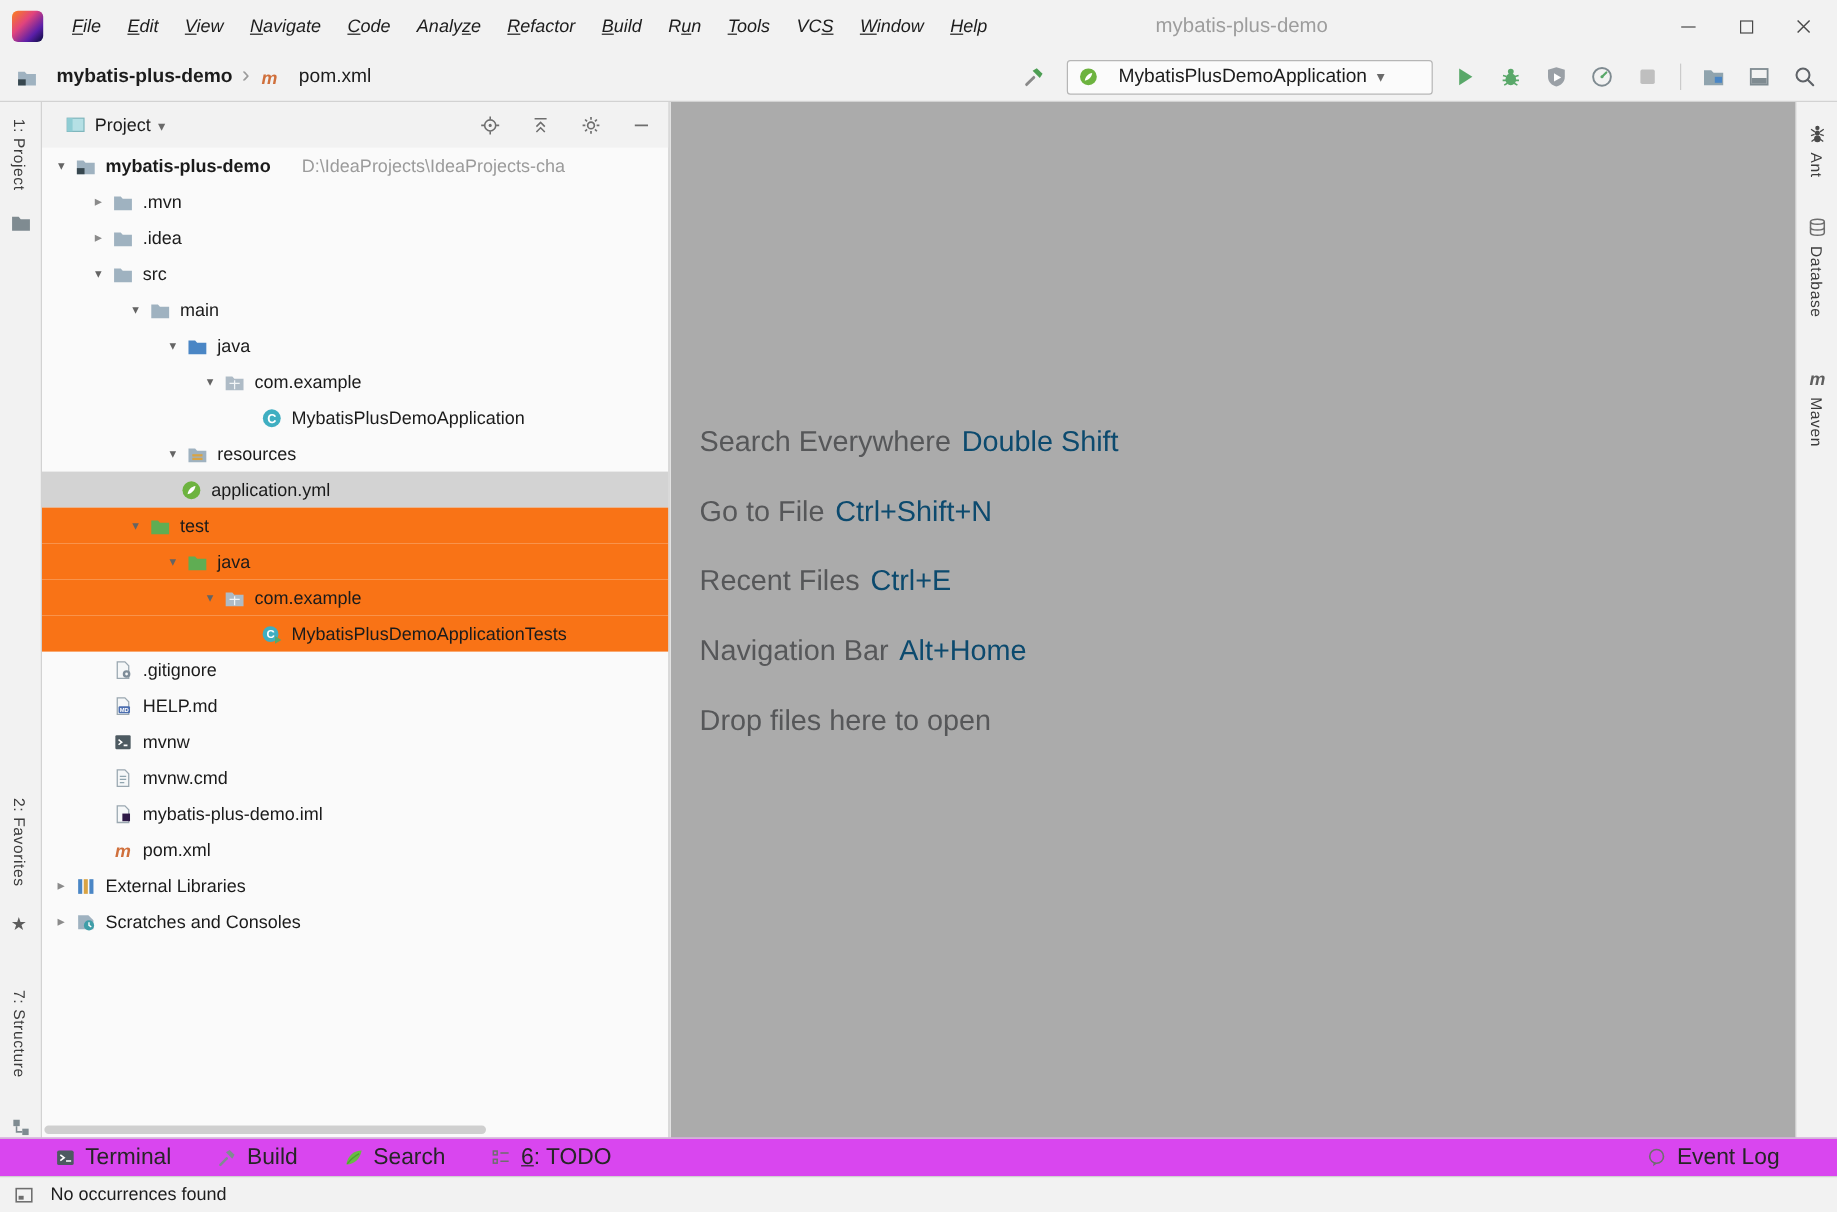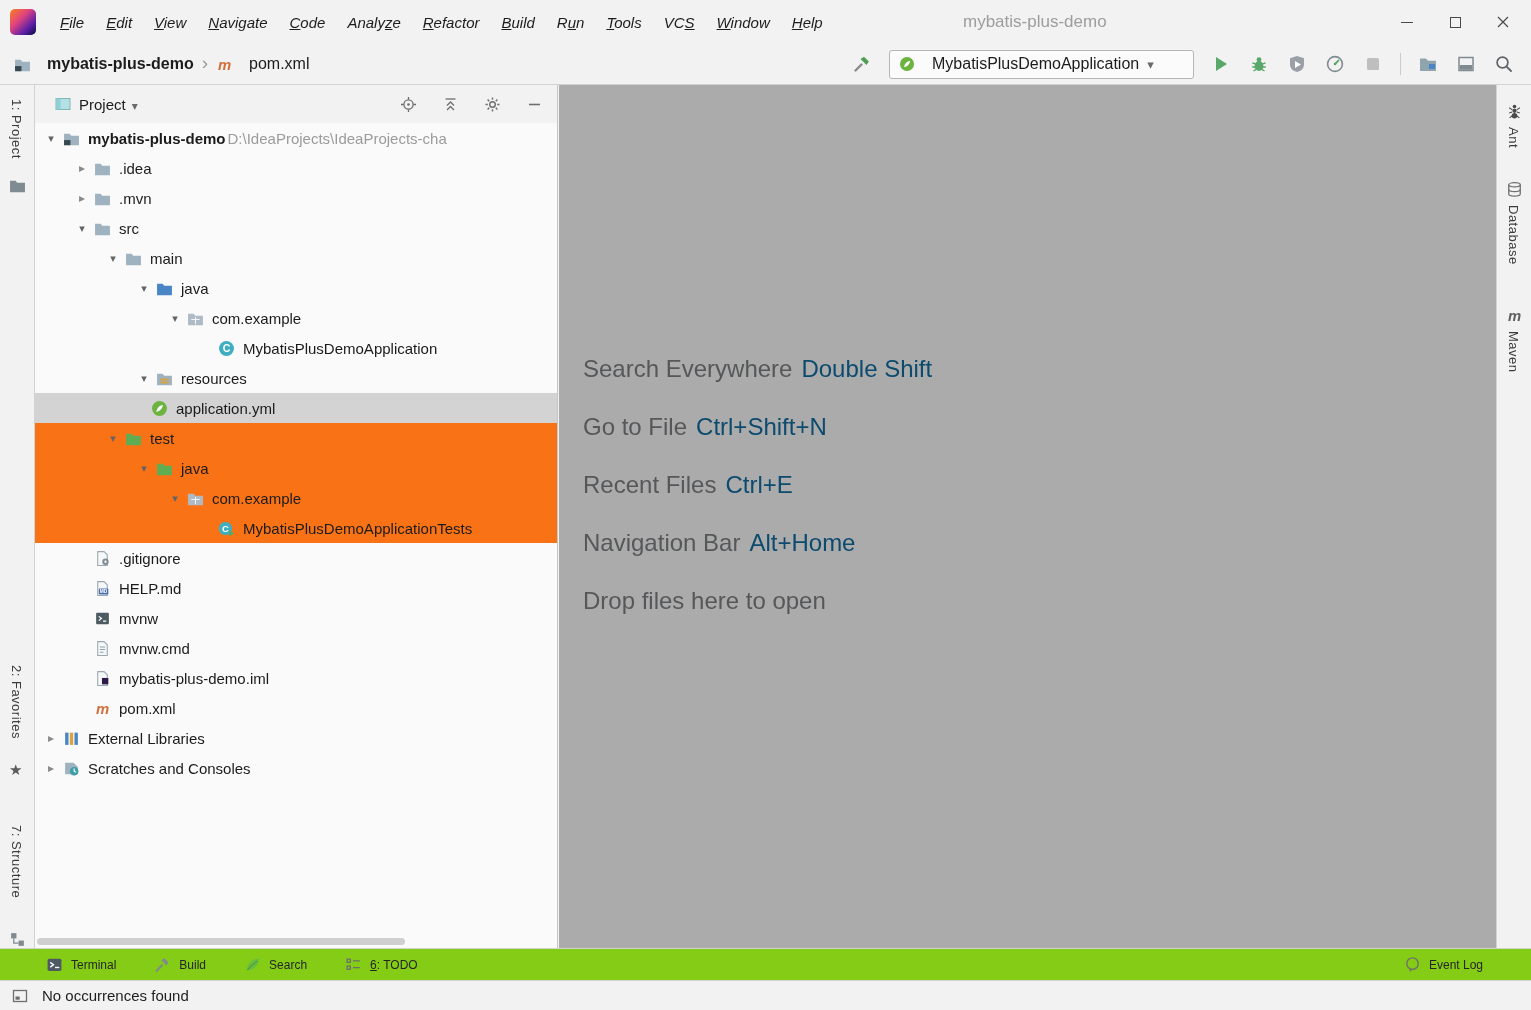--- a/index.html
+++ b/index.html
@@ -51,32 +51,32 @@
   .tree { position:absolute; left:0; top:38px; right:0; bottom:0; font-size:15px; color:#1b1b1b; }
   .row { height:30px; display:flex; align-items:center; white-space:nowrap; overflow:hidden; width:100%; }
   .row.selected { background:#d3d3d3; }
   .row.green { background:#f97316; }
   .twisty { width:24px; flex:none; text-align:center; color:#646464; font-size:11px; }
   .tw-exp::after { content:"▾"; }
   .tw-col::after { content:"▸"; color:#8a8a8a; font-size:12px; }
   .ticon { width:17px; height:17px; margin-right:8px; flex:none; }
   .ticon svg { display:block; }
   .root-name { font-weight:bold; }
-  .root-path { color:#9b9b9b; margin-left:2px; }
+  .root-path { color:#9b9b9b; margin-left:26px; }
   .hscroll { position:absolute; left:2px; bottom:3px; width:368px; height:7px; background:#cfcfcf; border-radius:4px; }
 
   
   .editor { position:absolute; left:559px; top:85px; width:937px; height:863px; background:#ababab; }
   .hints { position:absolute; left:24px; top:267px; }
   .hint { font-size:24px; line-height:34px; margin-bottom:24px; color:#565759; }
   .hint .keys { color:#0c4a6e; margin-left:9px; }
 
   
-  .bottombar { position:absolute; left:0; top:948px; width:100%; height:32px; background:#84cc16; border-top:1px solid #d2d2d2;
-               display:flex; align-items:center; font-size:12px; color:#262626; }
+  .bottombar { position:absolute; left:0; top:948px; width:100%; height:32px; background:#d946ef; border-top:1px solid #d2d2d2;
+               display:flex; align-items:center; font-size:19px; color:#262626; }
   .bb-item { display:flex; align-items:center; gap:8px; margin-left:38px; }
   .bb-item:first-child { margin-left:46px; }
   .bb-right { margin-left:auto; margin-right:48px; display:flex; align-items:center; gap:8px; }
   .bb-ic { width:17px; height:17px; flex:none; }
 
   
   .statusbar { position:absolute; left:0; top:980px; width:100%; height:30px; background:#f2f2f2; border-top:1px solid #d2d2d2;
                display:flex; align-items:center; font-size:15px; color:#1e1e1e; }
   .sb-ic { width:16px; height:16px; margin:0 14px 0 12px; flex:none; }
 </style>
@@ -310,31 +310,31 @@
         <span class="root-path">D:\IdeaProjects\IdeaProjects-cha</span>
       </div>
 
       <div class="row" style="padding-left:35px">
         <span class="twisty tw-col"></span>
         <span class="ticon">
             <svg width="17" height="17" viewBox="0 0 16 16">
               <path d="M1 3.5h5.2l1.6 1.8H15v9H1z" fill="#9fb2c0"></path>
             </svg>
           </span>
+        <span>.mvn</span>
+      </div>
+
+      <div class="row" style="padding-left:35px">
+        <span class="twisty tw-col"></span>
+        <span class="ticon">
+            <svg width="17" height="17" viewBox="0 0 16 16">
+              <path d="M1 3.5h5.2l1.6 1.8H15v9H1z" fill="#9fb2c0"></path>
+            </svg>
+          </span>
         <span>.idea</span>
-      </div>
-
-      <div class="row" style="padding-left:35px">
-        <span class="twisty tw-col"></span>
-        <span class="ticon">
-            <svg width="17" height="17" viewBox="0 0 16 16">
-              <path d="M1 3.5h5.2l1.6 1.8H15v9H1z" fill="#9fb2c0"></path>
-            </svg>
-          </span>
-        <span>.mvn</span>
       </div>
 
       <div class="row" style="padding-left:35px">
         <span class="twisty tw-exp"></span>
         <span class="ticon">
             <svg width="17" height="17" viewBox="0 0 16 16">
               <path d="M1 3.5h5.2l1.6 1.8H15v9H1z" fill="#9fb2c0"></path>
             </svg>
           </span>
         <span>src</span>

